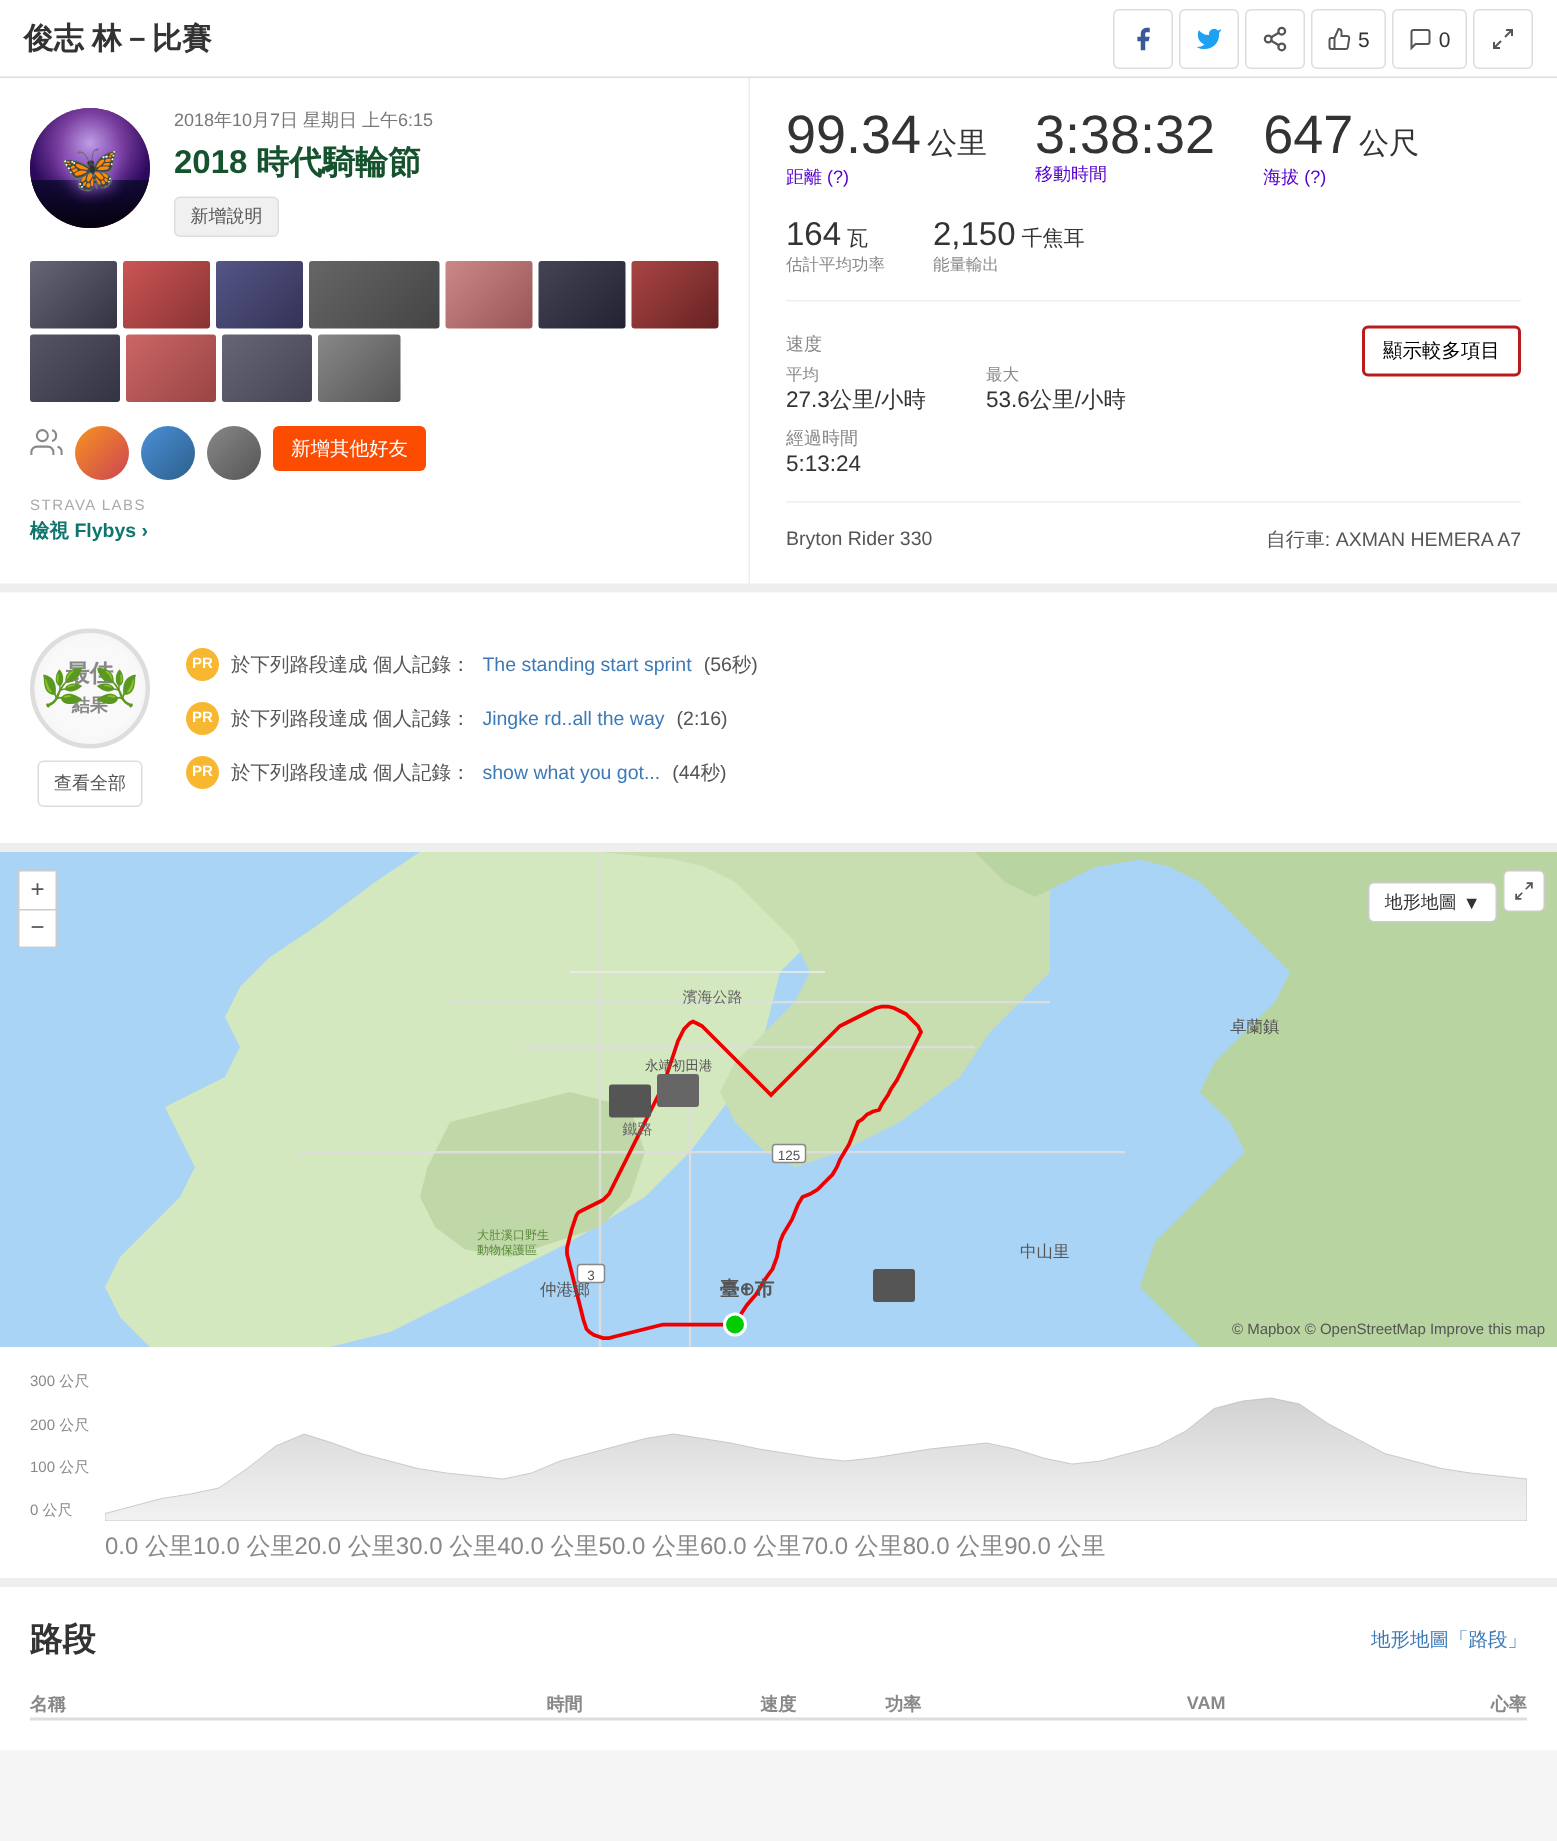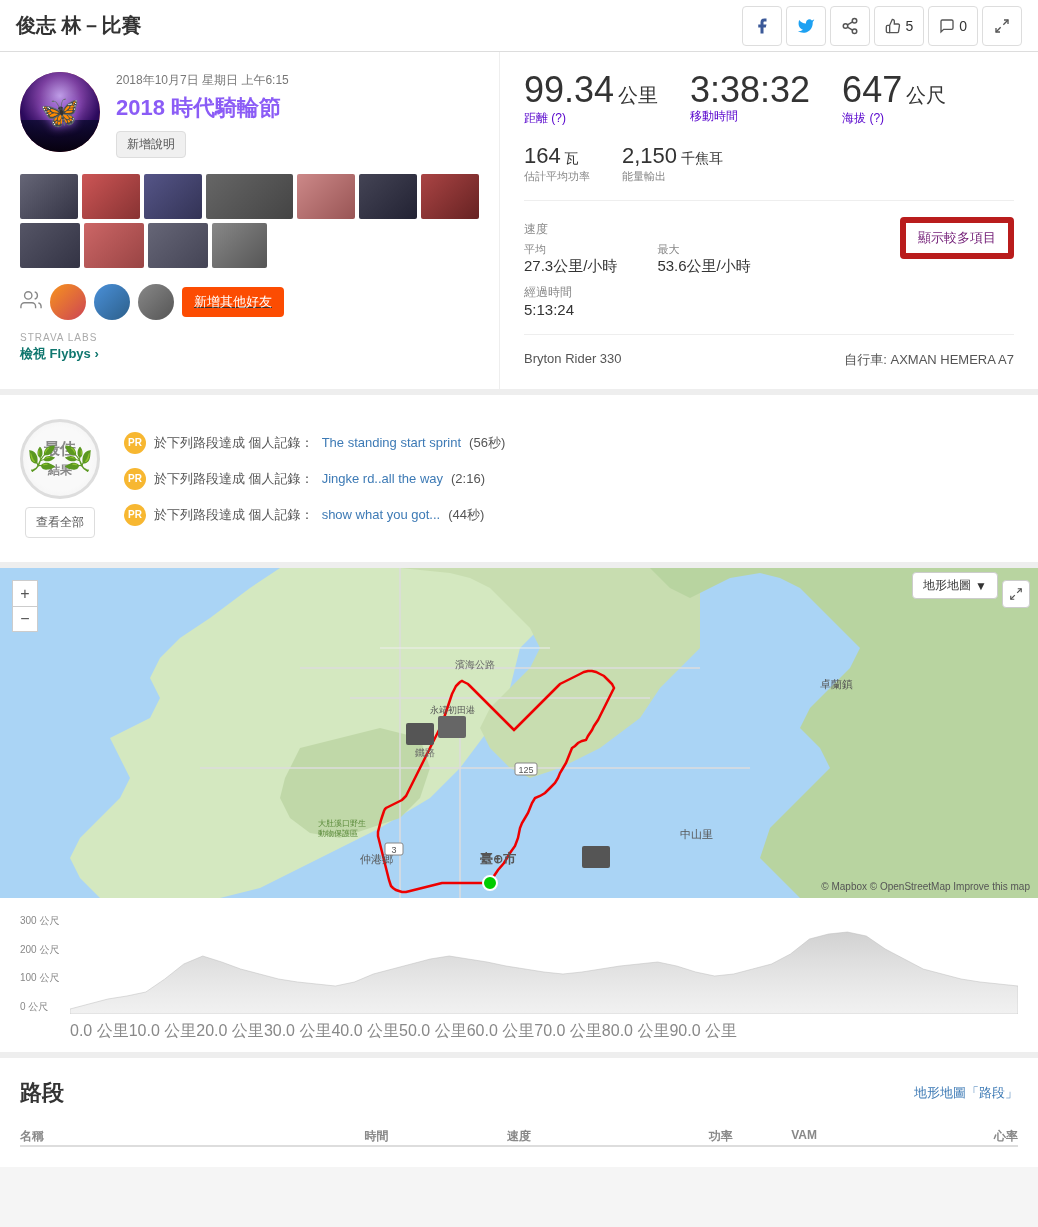--- a/index.html
+++ b/index.html
@@ -81,21 +81,21 @@
     }
     .activity-title-area { flex: 1; }
     .activity-date {
       font-size: 12px;
       color: #777;
       margin-bottom: 4px;
     }
     .activity-name {
       font-size: 22px;
       font-weight: 700;
-      color: #8b5cf6;
+      color: #14532d;
       margin-bottom: 8px;
     }
     .add-desc-btn {
       background: #f0f0f0;
       border: 1px solid #ddd;
       border-radius: 4px;
       padding: 4px 10px;
       font-size: 12px;
       cursor: pointer;
       color: #555;
@@ -121,25 +121,24 @@
     .pt6 { background: linear-gradient(135deg, #445 0%, #223 100%); }
     .pt7 { background: linear-gradient(135deg, #a44 0%, #622 100%); }
     .pt8 { background: linear-gradient(135deg, #556 0%, #334 100%); }
     .pt9 { background: linear-gradient(135deg, #c66 0%, #944 100%); }
     .pt10 { background: linear-gradient(135deg, #667 0%, #445 100%); }
     .pt11 { background: linear-gradient(135deg, #888 0%, #555 100%); }
 
     
     .friends-row {
       display: flex;
-      align-items: center;
+      align-items: flex-start;
       gap: 8px;
       margin-top: 16px;
       margin-bottom: 12px;
-      text-decoration: underline;
     }
     .friends-icon { color: #888; font-size: 18px; }
     .friend-avatar {
       width: 36px; height: 36px;
       border-radius: 50%;
       overflow: hidden;
     }
     .fa1 { background: linear-gradient(135deg, #f7931e, #c45); }
     .fa2 { background: linear-gradient(135deg, #4a90d9, #2c5f8a); }
     .fa3 { background: linear-gradient(135deg, #888, #555); }
@@ -209,26 +208,26 @@
       font-size: 22px;
       font-weight: 300;
       color: #333;
     }
     .stat-label-med {
       font-size: 11px;
       color: #888;
     }
     .show-more-btn {
       background: #fff;
-      border: 6px solid #b91c1c;
+      border: 2px solid #b91c1c;
       border-radius: 4px;
       padding: 6px 12px;
       font-size: 13px;
       cursor: pointer;
-      color: #701a75;
+      color: #000000;
       float: right;
       margin-top: -4px;
     }
     .device-row {
       display: flex;
       justify-content: space-between;
       padding-top: 16px;
       border-top: 1px solid #eee;
       font-size: 13px;
       color: #555;
@@ -323,21 +322,21 @@
       display: flex; align-items: center; justify-content: center;
       cursor: pointer;
       font-size: 16px;
       color: #555;
       line-height: 1;
     }
     .map-btn:first-child { border-bottom: none; }
 
     .map-type-btn {
       position: absolute;
-      top: 4px; right: 40px;
+      top: 20px; right: 40px;
       background: #fff;
       border: 1px solid #ccc;
       border-radius: 4px;
       padding: 4px 10px;
       font-size: 12px;
       cursor: pointer;
       display: flex; align-items: center; gap: 4px;
     }
     .map-fullscreen-btn {
       position: absolute;
@@ -771,17 +770,17 @@
 
 <div class="segments-section">
   <div class="segments-header">
     <h2 class="segments-title">路段</h2>
     <a class="segments-link">地形地圖「路段」</a>
   </div>
   <div class="segments-table-header">
     <div class="col-header">名稱</div>
     <div class="col-header" style="text-align:center;">時間</div>
     <div class="col-header" style="text-align:center;">速度</div>
-    <div class="col-header" style="text-align:right;">功率</div>
+    <div class="col-header" style="text-align:left;">功率</div>
     <div class="col-header" style="text-align:center;">VAM</div>
     <div class="col-header" style="text-align:right;">心率</div>
   </div>
 </div>
 
 </body></html>

